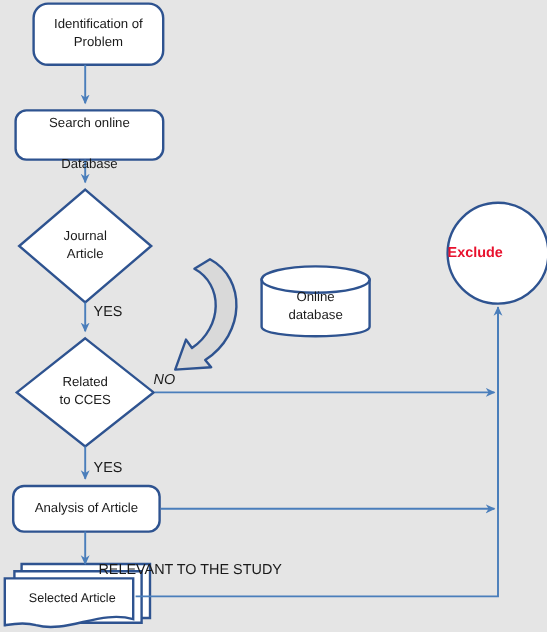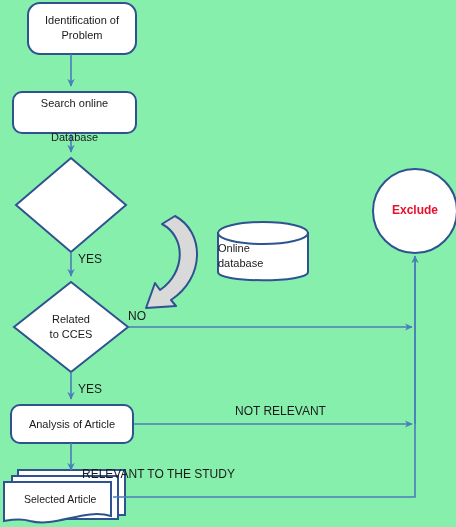--- a/index.html
+++ b/index.html
@@ -7,21 +7,21 @@
     padding: 0;
     background: #ffffff;
   }
   body {
     font-family: "Liberation Sans", sans-serif;
   }
   #canvas {
     position: relative;
     width: 456px;
     height: 527px;
-    background: #86efac;
+    background: #e5e5e5;
     overflow: hidden;
   }
   #flow-svg {
     position: absolute;
     left: 0;
     top: 0;
     width: 456px;
     height: 527px;
   }
   .node-label {
@@ -39,26 +39,27 @@
     font-size: 12px;
     line-height: 13px;
     white-space: nowrap;
     pointer-events: none;
   }
   .exclude-label {
     position: absolute;
     color: #e8112d;
     font-weight: bold;
     font-size: 12px;
-    text-align: center;
+    text-align: left;
     white-space: nowrap;
     pointer-events: none;
   }
   .db-label {
     position: absolute;
+    text-align: center;
     color: #1a1a1a;
     font-size: 11px;
     line-height: 15px;
     white-space: pre-line;
     pointer-events: none;
   }
   .doc-label {
     position: absolute;
     color: #1a1a1a;
     font-size: 10.5px;
@@ -125,36 +126,37 @@
              C 186,272 186,237 162,224 Z" fill="#d9d9d9" stroke="#2e5390" stroke-width="2" stroke-linejoin="round"></path>
   </svg>
 
   <div class="node-label" style="left:28px; top:13px; width:108px;">Identification of
 Problem</div>
 
   <div class="node-label" style="left:13px; top:95px; width:123px; line-height:17px;">Search online
 
 Database</div>
 
+  <div class="node-label" style="left:21px; top:190px; width:100px;">Journal
+Article</div>
 
   <div class="node-label" style="left:21px; top:312px; width:100px;">Related
 to CCES</div>
 
   <div class="node-label" style="left:11px; top:417px; width:122px;">Analysis of Article</div>
 
   <div class="doc-label" style="left:12px; top:493px;">Selected Article</div>
 
   <div class="db-label" style="left:218px; top:241px; width:90px;">Online
 database</div>
 
   <div class="exclude-label" style="left:373px; top:203px; width:84px;">Exclude</div>
 
   <div class="edge-label" style="left:78px; top:253px;">YES</div>
 
-  <div class="edge-label" style="left:128px; top:310px;">NO</div>
+  <div class="edge-label" style="left:128px; top:310px;font-style:italic;">NO</div>
 
   <div class="edge-label" style="left:78px; top:383px;">YES</div>
 
-  <div class="edge-label" style="left:235px; top:405px;">NOT RELEVANT</div>
 
   <div class="edge-label" style="left:82px; top:468px;">RELEVANT TO THE STUDY</div>
 
 </div>
 
 </body></html>

